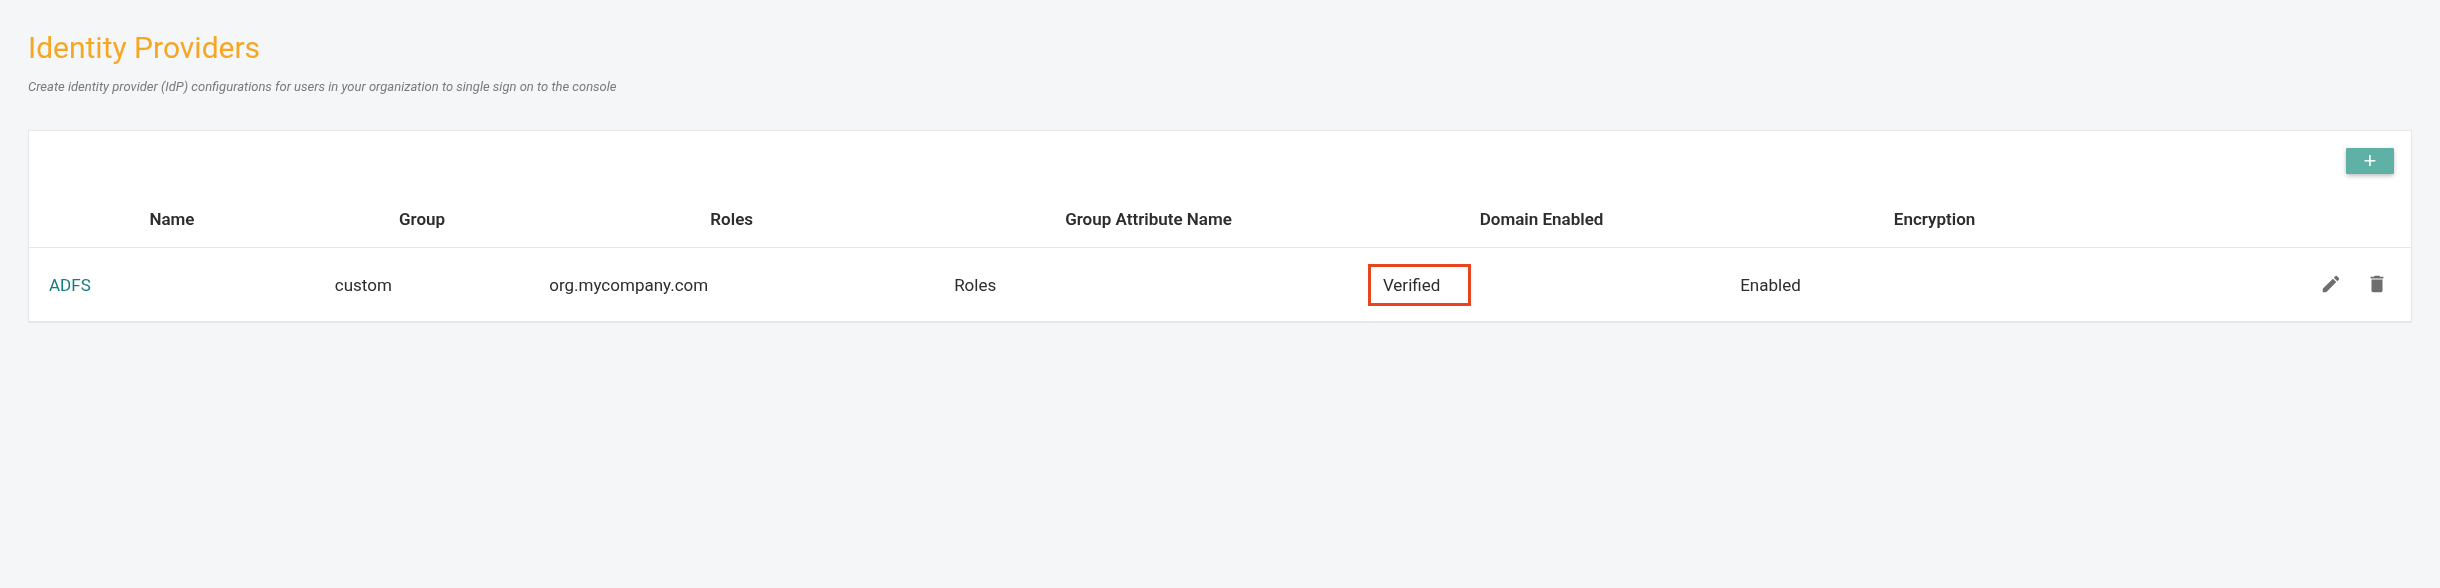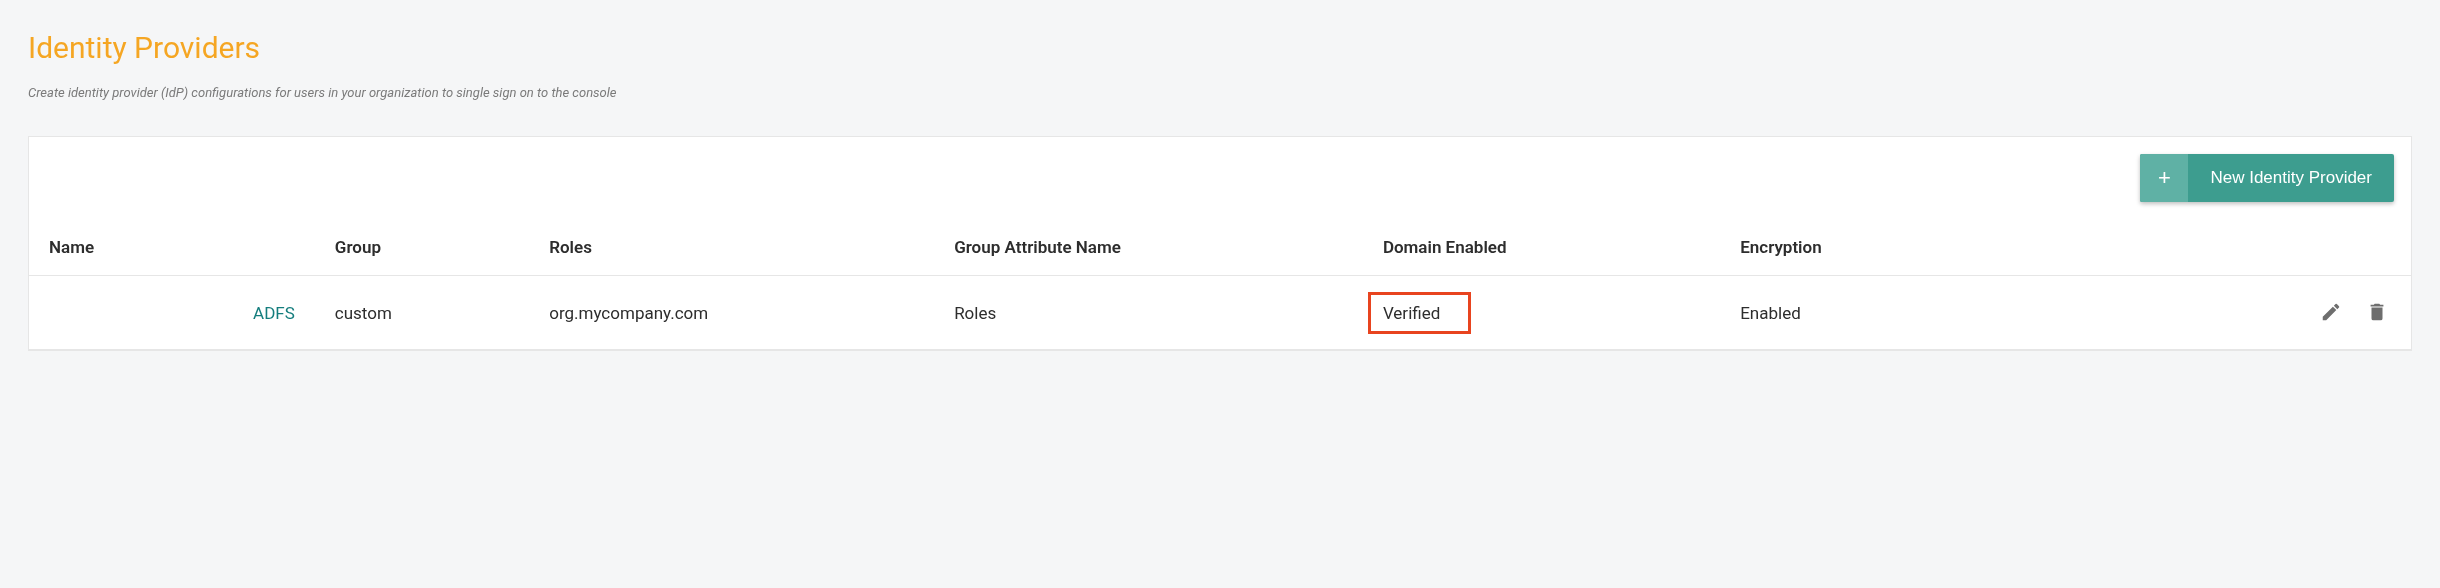--- a/index.html
+++ b/index.html
@@ -9,21 +9,21 @@
     }
     body {
       font-family: -apple-system, BlinkMacSystemFont, "Segoe UI", Roboto, Helvetica, Arial, sans-serif;
       background-color: #f5f6f7;
       padding: 30px 28px;
     }
     .page-title {
       font-size: 30px;
       font-weight: 400;
       color: #f5a623;
-      margin-bottom: 20px;
+      margin-bottom: 14px;
     }
     .page-description {
       font-size: 13px;
       font-style: italic;
       color: #7a7a7a;
       margin-bottom: 36px;
     }
     .card {
       background-color: #ffffff;
       border: 1px solid #e6e6e6;
@@ -58,38 +58,37 @@
       display: inline-flex;
       align-items: center;
       padding: 14px 22px;
       font-weight: 400;
     }
     table {
       width: 100%;
       border-collapse: collapse;
     }
     thead th {
-      text-align: left;
+      text-align: center;
       font-size: 17px;
       font-weight: 600;
       color: #2d2d2d;
       padding: 18px 20px;
       border-bottom: 1px solid #e6e6e6;
     }
     tbody td {
       font-size: 17px;
       color: #2d2d2d;
       padding: 22px 20px;
       border-bottom: 1px solid #e6e6e6;
       vertical-align: middle;
     }
     .link-cell {
       color: #147d7d;
       cursor: pointer;
-      text-align: right;
     }
     .verified-box {
       display: inline-block;
       border: 3px solid #e8441f;
       padding: 8px 28px 8px 12px;
       margin: -11px -15px;
     }
     .actions-cell {
       text-align: right;
       white-space: nowrap;
@@ -121,21 +120,20 @@
 </head>
 <body>
 
 <h1 class="page-title">Identity Providers</h1>
 <p class="page-description">Create identity provider (IdP) configurations for users in your organization to single sign on to the console</p>
 
 <div class="card">
   <div class="card-header">
     <button class="new-btn">
       <span class="plus-box">+</span>
-      <span class="btn-text">New Identity Provider</span>
     </button>
   </div>
 
   <table>
     <thead>
       <tr>
         <th class="col-name">Name</th>
         <th class="col-type">Group</th>
         <th class="col-domain">Roles</th>
         <th class="col-group">Group Attribute Name</th>

